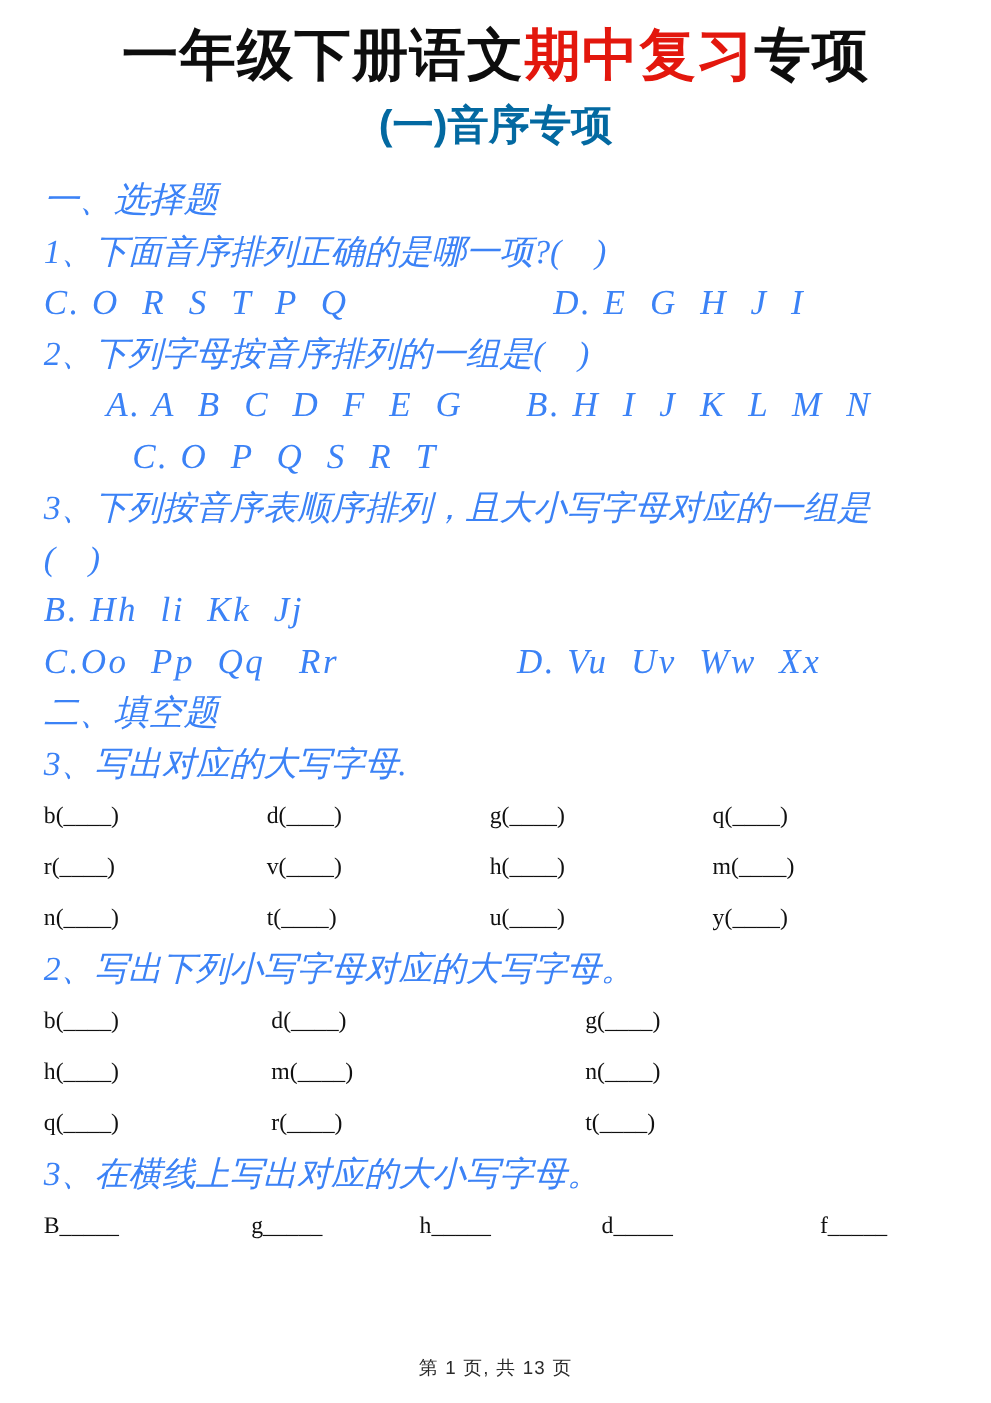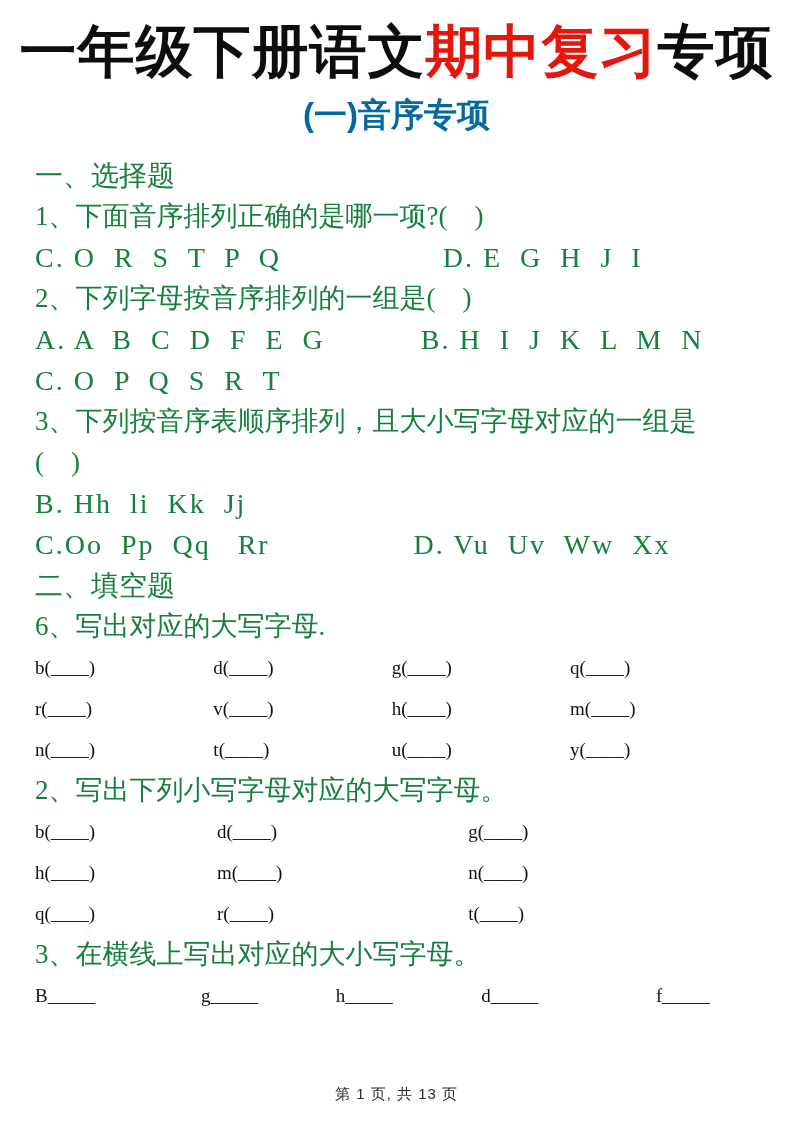--- a/index.html
+++ b/index.html
@@ -11,48 +11,49 @@
     margin: 0 auto;
     background: #ffffff;
     color: #111111;
     overflow: hidden;
     font-family: "Liberation Serif", serif;
   }
   .header { text-align: center; padding-top: 16px; }
   .title {
     font-family: Liberation Serif, serif;
     font-weight: bold;
-    font-size: 57px;
+    font-size: 45px;
     line-height: 1.25;
     letter-spacing: 1px;
     color: #0d0d0d;
   }
   .accent { color: #e3170d; }
   .subtitle {
     font-family: "Liberation Sans", sans-serif;
     font-weight: bold;
     font-size: 33px;
     line-height: 1.2;
     margin-top: 8px;
     color: #0369a1;
   }
   .body {
     padding: 20px 30px 0 35px;
   }
   .line {
     font-size: 27px;
     line-height: 41px;
     white-space: pre;
-    color: #15803d;
+    color: #3b82f6;
+    font-style: italic;
   }
   .heading { font-size: 28px; }
   .opt-row { display: flex; }
   .opt-row span { white-space: pre; }
   .opt-row.w56 .opt-left { width: 56%; }
-  .opt-row.w53 .opt-left { width: 53%; }
+  .opt-row.w53 .opt-left { width: 53%; text-align: center; }
   .opt-row.w52 .opt-left { width: 52%; }
   .letters { font-size: 28px; letter-spacing: 2px; }
   .blank-row { display: flex; font-size: 19px; line-height: 41px; }
   .blank-row span { white-space: pre; }
   .fq1 span:nth-child(1), .fq1 span:nth-child(2), .fq1 span:nth-child(3) { width: 24.5%; }
   .fq2 span:nth-child(1) { width: 25%; }
   .fq2 span:nth-child(2) { width: 34.5%; }
   .fq3 span:nth-child(1) { width: 22.8%; }
   .fq3 span:nth-child(2) { width: 18.5%; }
   .fq3 span:nth-child(3) { width: 20%; }
@@ -100,21 +101,21 @@
     <div class="line">(    )</div>
     <div class="line opt-row w52 letters">
       <span>B. Hh  li  Kk  Jj</span>
     </div>
     <div class="line opt-row w52 letters">
       <span class="opt-left">C.Oo  Pp  Qq   Rr</span><span>D. Vu  Uv  Ww  Xx</span>
     </div>
 
     <div class="line heading">二、填空题</div>
 
-    <div class="line">6、写出对应的大写字母.</div>
+    <div class="line">3、写出对应的大写字母.</div>
     <div class="blank-row fq1">
       <span>b(____)</span>
         <span>d(____)</span>
         <span>g(____)</span>
         <span>q(____)</span>
     </div>
     <div class="blank-row fq1">
       <span>r(____)</span>
         <span>v(____)</span>
         <span>h(____)</span>

